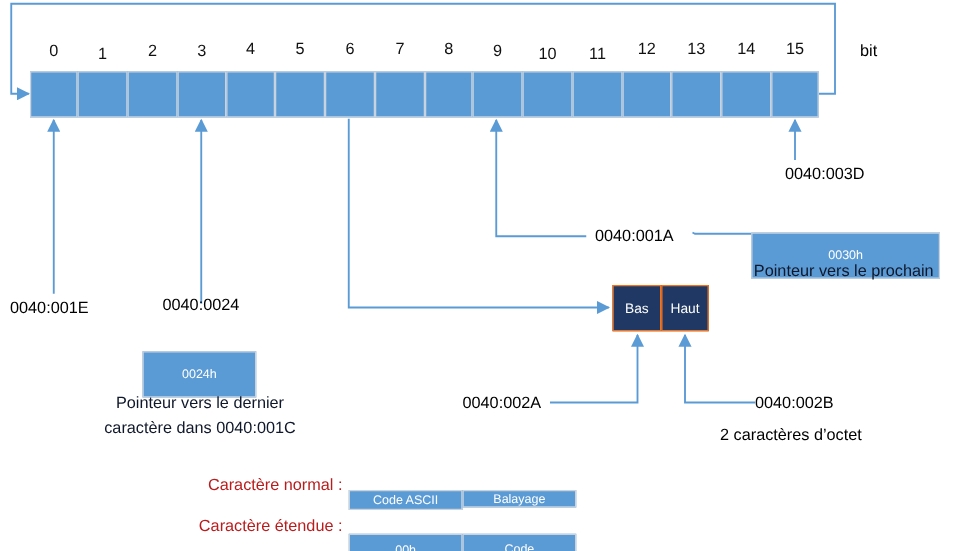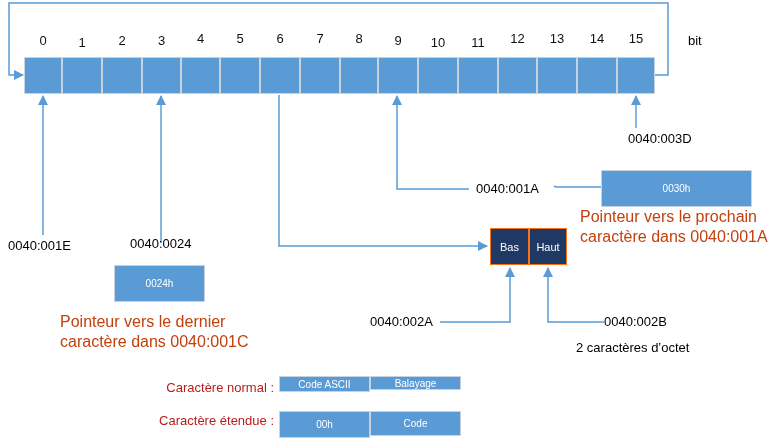--- a/index.html
+++ b/index.html
@@ -3,24 +3,24 @@
 <meta charset="utf-8">
 <style>
   html, body { margin:0; padding:0; background:#ffffff; }
   body { width:770px; height:441px; position:relative; overflow:hidden;
          font-family:"Liberation Sans", "DejaVu Sans", sans-serif; color:#111; }
   .cell { position:absolute; top:57px; height:37px; background:#5b9bd5;
           border:1px solid #c9d3df; box-sizing:border-box; }
   .bitnum { position:absolute; font-size:13px; width:30px; text-align:center; color:#111; }
   .lbl { position:absolute; font-size:13px; color:#000000; white-space:nowrap; }
   .box { position:absolute; background:#5b9bd5; border:1px solid #c9d3df; box-sizing:border-box;
-         color:#fff; font-size:10px; display:flex; align-items:center; justify-content:center; }
+         color:#fff; font-size:10px; display:flex; align-items:center; justify-content:center;margin-top:16px; }
   .dark { position:absolute; background:#203864; border:1px solid #f97316; box-sizing:border-box;
           color:#fff; font-size:11px; display:flex; align-items:center; justify-content:center; }
-  .caption { position:absolute; font-size:16px; line-height:20px; color:#c2410c; }
+  .caption { position:absolute; font-size:13px; text-align:center; line-height:20px; color:#0f172a; }
   .legend-label { position:absolute; font-size:13px; text-align:right; color:#b91c1c; white-space:nowrap; }
   svg.wires { position:absolute; left:0; top:0; }
 </style>
 </head>
 <body>
 
 <svg class="wires" width="770" height="441">
   <defs>
     <marker id="arr" viewBox="0 0 10 10" refX="9" refY="5" markerWidth="7" markerHeight="7" orient="auto-start-reverse">
       <path d="M0,0 L10,5 L0,10 z" fill="#5b9bd5"></path>
@@ -95,21 +95,20 @@
 
 <div class="box" style="left:114px; top:265px; width:91px; height:37px;">0024h</div>
 <div class="box" style="left:601px; top:170px; width:151px; height:37px;">0030h</div>
 
 <div class="caption" style="left:60px; width:200px; top:312px;">
   <div>Pointeur vers le dernier</div>
   <div>caractère dans 0040:001C</div>
 </div>
 <div class="caption" style="left:580px; width:190px; top:207px;">
   <div>Pointeur vers le prochain</div>
-  <div>caractère dans 0040:001A</div>
 </div>
 <div class="lbl" style="left:576px; top:340px;">2 caractères d’octet</div>
 
 <div class="dark" style="left:490px; top:228px; width:39px; height:37px;">Bas</div>
 <div class="dark" style="left:529px; top:228px; width:38px; height:37px;">Haut</div>
 
 <div class="legend-label" style="right:496px; top:380px;">Caractère normal :</div>
 <div class="box" style="left:279px; top:376px; width:91px; height:16px;">Code ASCII</div>
 <div class="box" style="left:370px; top:376px; width:91px; height:14px;">Balayage</div>
 

